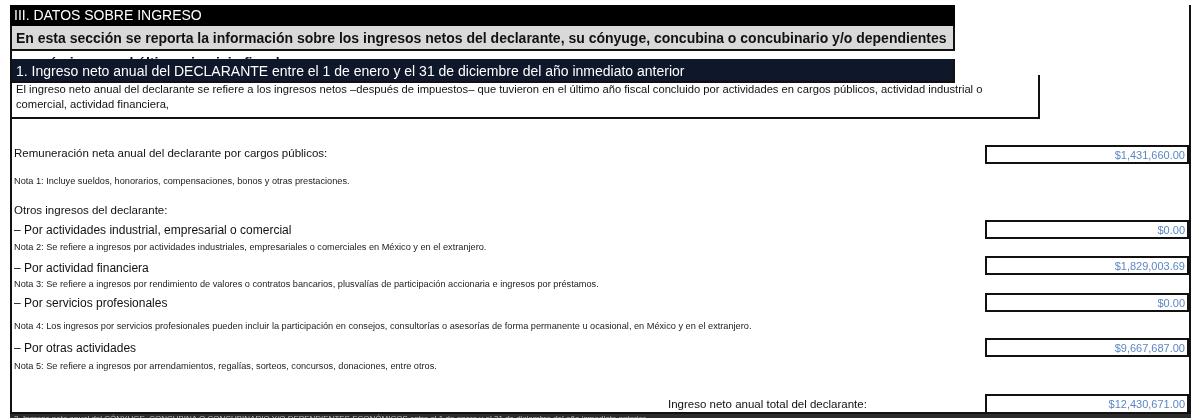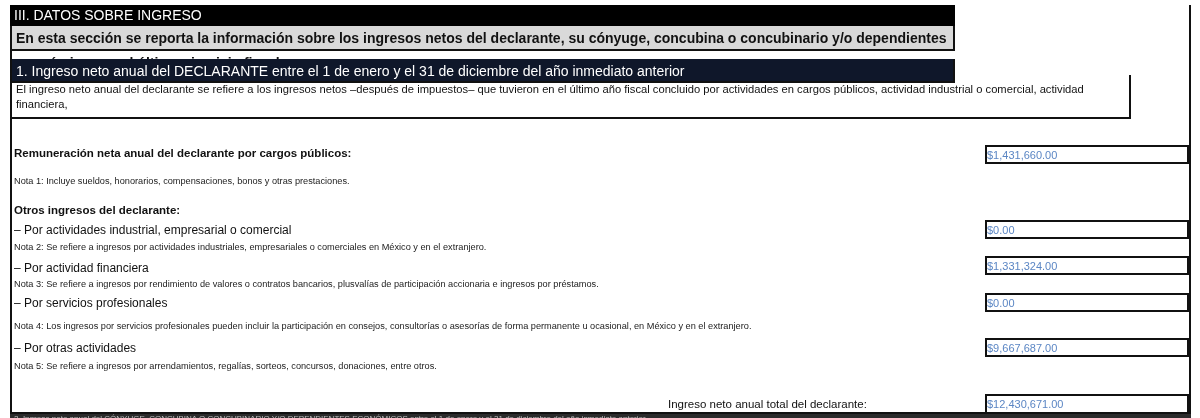--- a/index.html
+++ b/index.html
@@ -6,27 +6,27 @@
   body { width:1200px; height:418px; overflow:hidden; position:relative;
          font-family:"Liberation Sans", sans-serif; color:#111; }
   .frame { position:absolute; left:10px; top:5px; width:1181px; height:420px;
            border-left:2px solid #111; border-right:2px solid #111; box-sizing:border-box; }
   .bar { position:absolute; left:10px; width:945px; box-sizing:border-box; font-size:14px; padding-left:4px; }
   .bar-black { top:5px; height:21px; background:#000; color:#fff; line-height:21px; }
   .bar-light { top:26px; height:25px; background:#d9d9d9; color:#111; line-height:25px;
                border:2px solid #111; border-top:none;font-weight:bold; }
   .bar-dark  { top:59px; height:24px; background:#0f172a; color:#fff; line-height:24px;
                border:2px solid #111; border-top:none; }
-  .intro { position:absolute; left:10px; top:75px; width:1121px; height:44px; box-sizing:border-box;
+  .intro { position:absolute; left:10px; top:75px; width:1030px; height:44px; box-sizing:border-box;
            border:2px solid #111; border-top:none; padding:7px 4px; font-size:11.2px; line-height:15px; }
-  .label-bold { position:absolute; left:14px; font-size:11.5px; font-weight:bold; }
+  .label-bold { position:absolute; left:14px; font-size:11.5px; font-weight:normal; }
   .label { position:absolute; left:14px; font-size:12px; }
   .note { position:absolute; left:14px; font-size:9.2px; color:#222; }
   .valbox { position:absolute; left:985px; width:204px; height:19px; box-sizing:border-box;
-            border:2px solid #111; text-align:left; padding-right:2px; font-size:11px;
+            border:2px solid #111; text-align:right; padding-right:2px; font-size:11px;
             color:#5b86c4; line-height:16px; }
   .total-label { position:absolute; left:668px; top:398px; font-size:11.5px; font-weight:normal; }
   .bottom-bar { position:absolute; left:10px; top:412px; width:1181px; height:10px; background:#2b2b2b;
                 color:#bdbdbd; font-size:8px; line-height:10px; padding-left:4px; box-sizing:border-box;
                 border-top:2px solid #111; overflow:hidden; white-space:nowrap; }
 </style>
 </head>
 <body>
 
 <div class="frame"></div>
@@ -43,21 +43,21 @@
 <div class="valbox" style="top:145px">$1,431,660.00</div>
 <div class="note" style="top:176px">Nota 1: Incluye sueldos, honorarios, compensaciones, bonos y otras prestaciones.</div>
 
 <div class="label-bold" style="top:204px">Otros ingresos del declarante:</div>
 
 <div class="label" style="top:223px">– Por actividades industrial, empresarial o comercial</div>
 <div class="valbox" style="top:220px">$0.00</div>
 <div class="note" style="top:242px">Nota 2: Se refiere a ingresos por actividades industriales, empresariales o comerciales en México y en el extranjero.</div>
 
 <div class="label" style="top:261px">– Por actividad financiera</div>
-<div class="valbox" style="top:256px">$1,331,324.00</div>
+<div class="valbox" style="top:256px">$1,829,003.69</div>
 <div class="note" style="top:279px">Nota 3: Se refiere a ingresos por rendimiento de valores o contratos bancarios, plusvalías de participación accionaria e ingresos por préstamos.</div>
 
 <div class="label" style="top:296px">– Por servicios profesionales</div>
 <div class="valbox" style="top:293px">$0.00</div>
 <div class="note" style="top:321px">Nota 4: Los ingresos por servicios profesionales pueden incluir la participación en consejos, consultorías o asesorías de forma permanente u ocasional, en México y en el extranjero.</div>
 
 <div class="label" style="top:341px">– Por otras actividades</div>
 <div class="valbox" style="top:338px">$9,667,687.00</div>
 <div class="note" style="top:361px">Nota 5: Se refiere a ingresos por arrendamientos, regalías, sorteos, concursos, donaciones, entre otros.</div>
 

